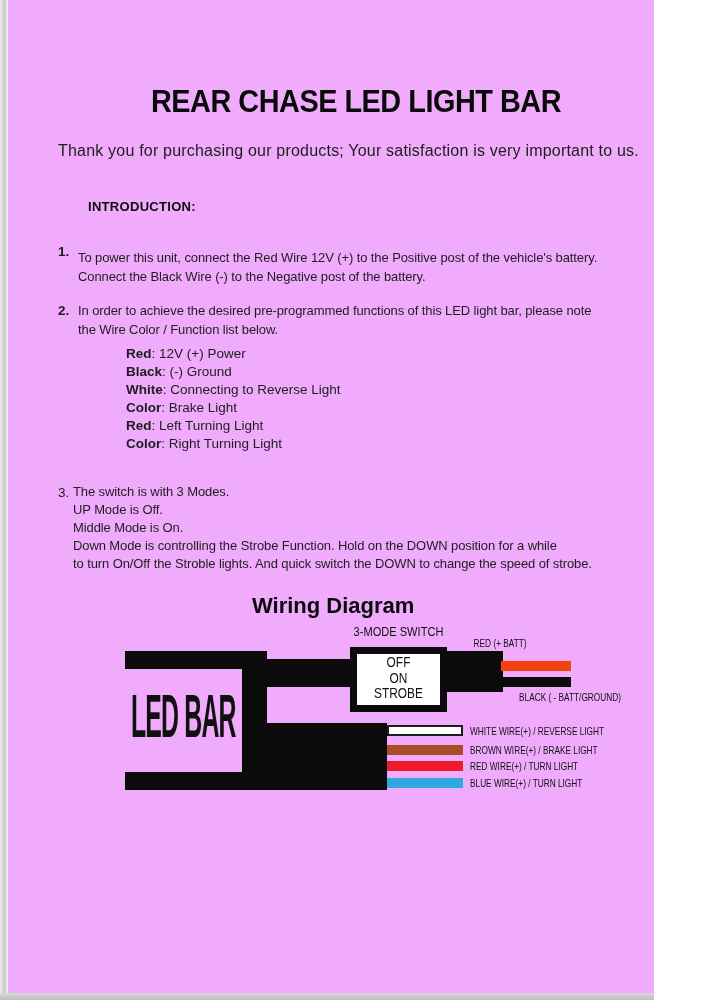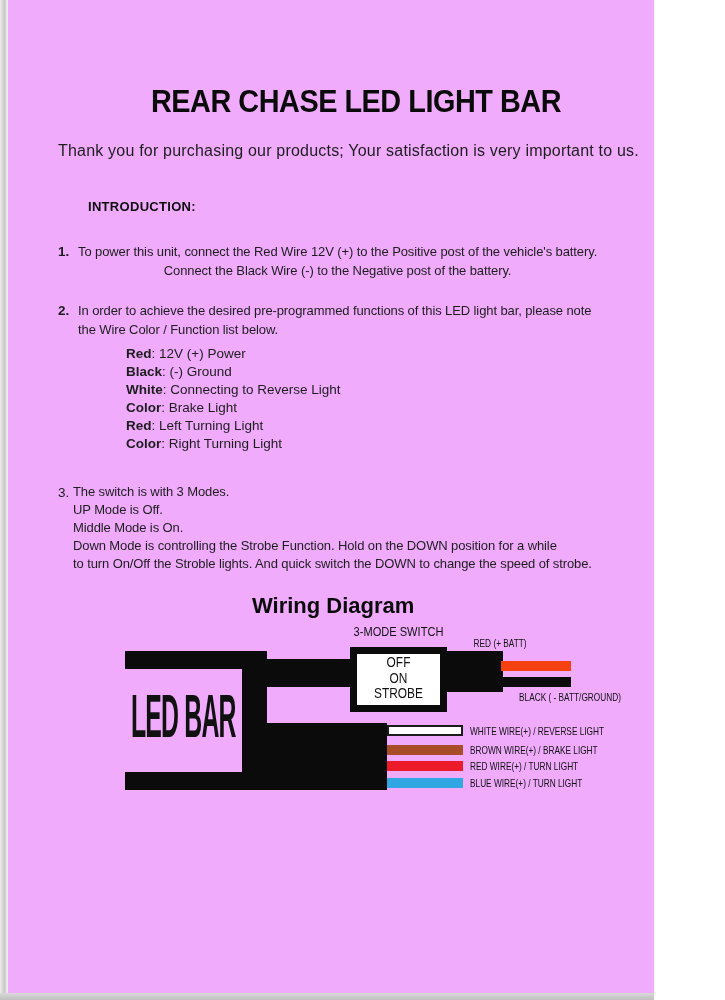--- a/index.html
+++ b/index.html
@@ -61,21 +61,21 @@
 </head>
 <body>
 
 <div class="page">
 
   <div class="abs title">REAR CHASE LED LIGHT BAR</div>
   <div class="abs thanks">Thank you for purchasing our products; Your satisfaction is very important to us.</div>
   <div class="abs intro-h">INTRODUCTION:</div>
 
   <div class="abs item-num" style="left:58px;top:244px;">1.</div>
-  <div class="abs item-text" style="left:78px;top:242px;text-align:center;">To power this unit, connect the Red Wire 12V (+) to the Positive post of the vehicle's battery.
+  <div class="abs item-text" style="left:78px;top:248px;">To power this unit, connect the Red Wire 12V (+) to the Positive post of the vehicle's battery.
 Connect the Black Wire (-) to the Negative post of the battery.</div>
 
   <div class="abs item-num" style="left:58px;top:303px;">2.</div>
   <div class="abs item-text" style="left:78px;top:301px;">In order to achieve the desired pre-programmed functions of this LED light bar, please note
 the Wire Color / Function list below.</div>
 
   <div class="abs wire-list">
     <div><span class="nm">Red</span><span>: 12V (+) Power</span></div>
     <div><span class="nm">Black</span><span>: (-) Ground</span></div>
     <div><span class="nm">White</span><span>: Connecting to Reverse Light</span></div>

